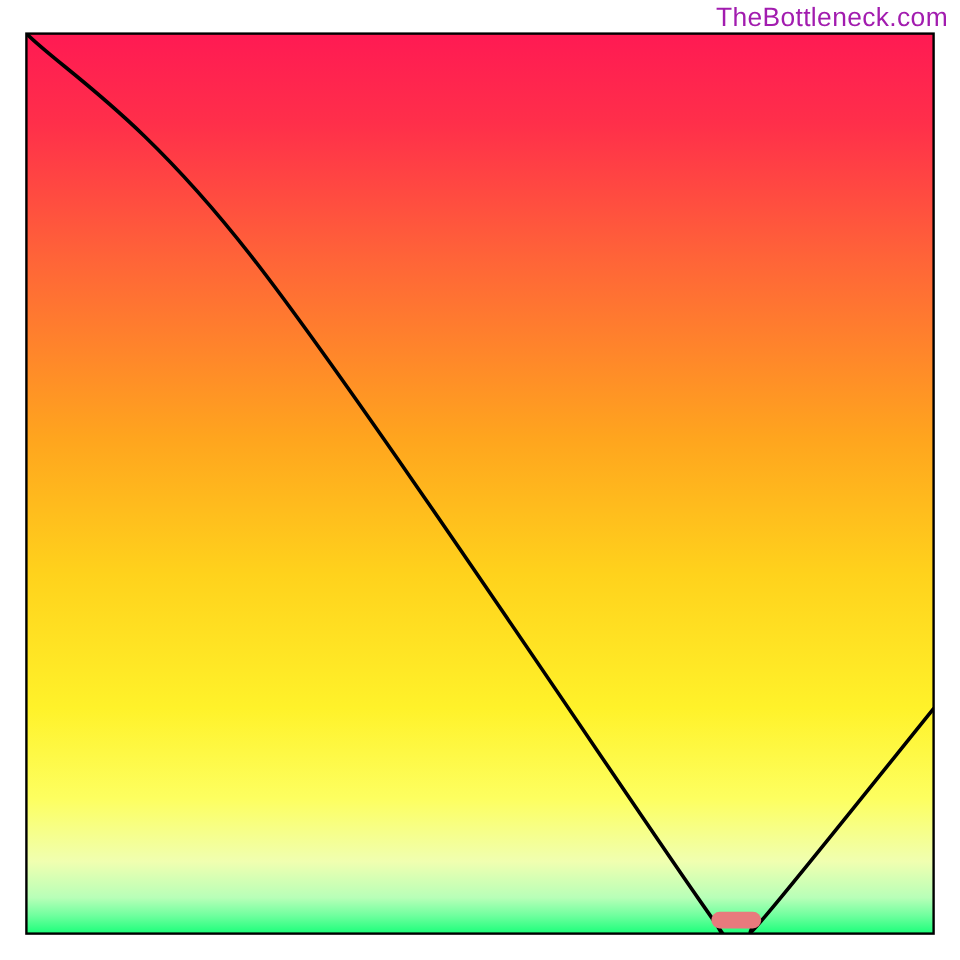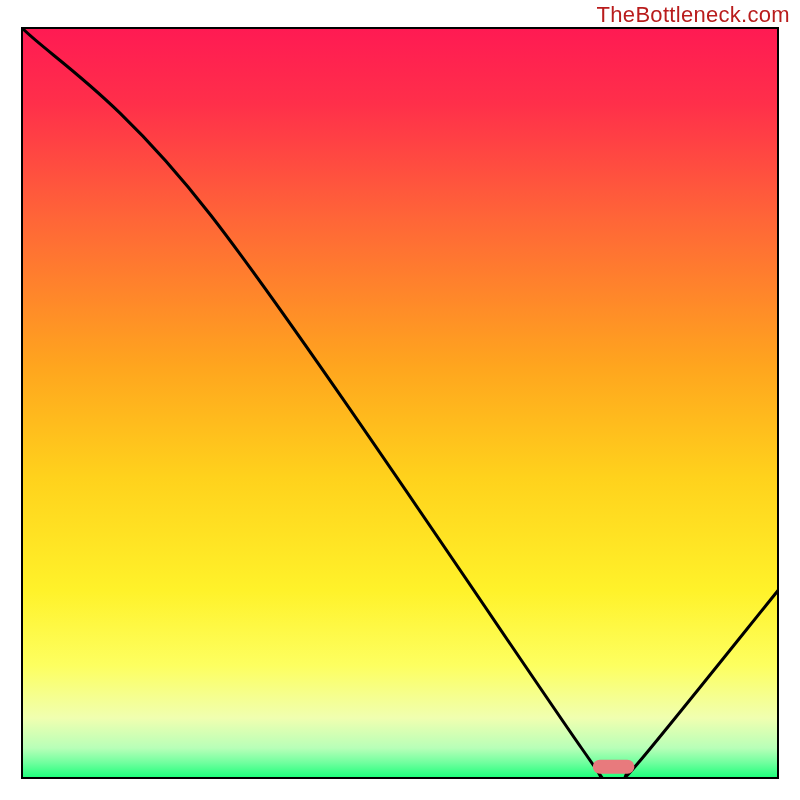--- a/index.html
+++ b/index.html
@@ -12,21 +12,21 @@
   }
   .container {
     position: relative;
     width: 800px;
     height: 800px;
   }
   .watermark {
     position: absolute;
     top: 2px;
     right: 10px;
-    color: #b91c1c;
+    color: #a21caf;
     font-size: 22px;
     font-weight: 500;
     letter-spacing: 0.3px;
     z-index: 10;
   }
   svg {
     display: block;
   }
 </style>
 </head>

